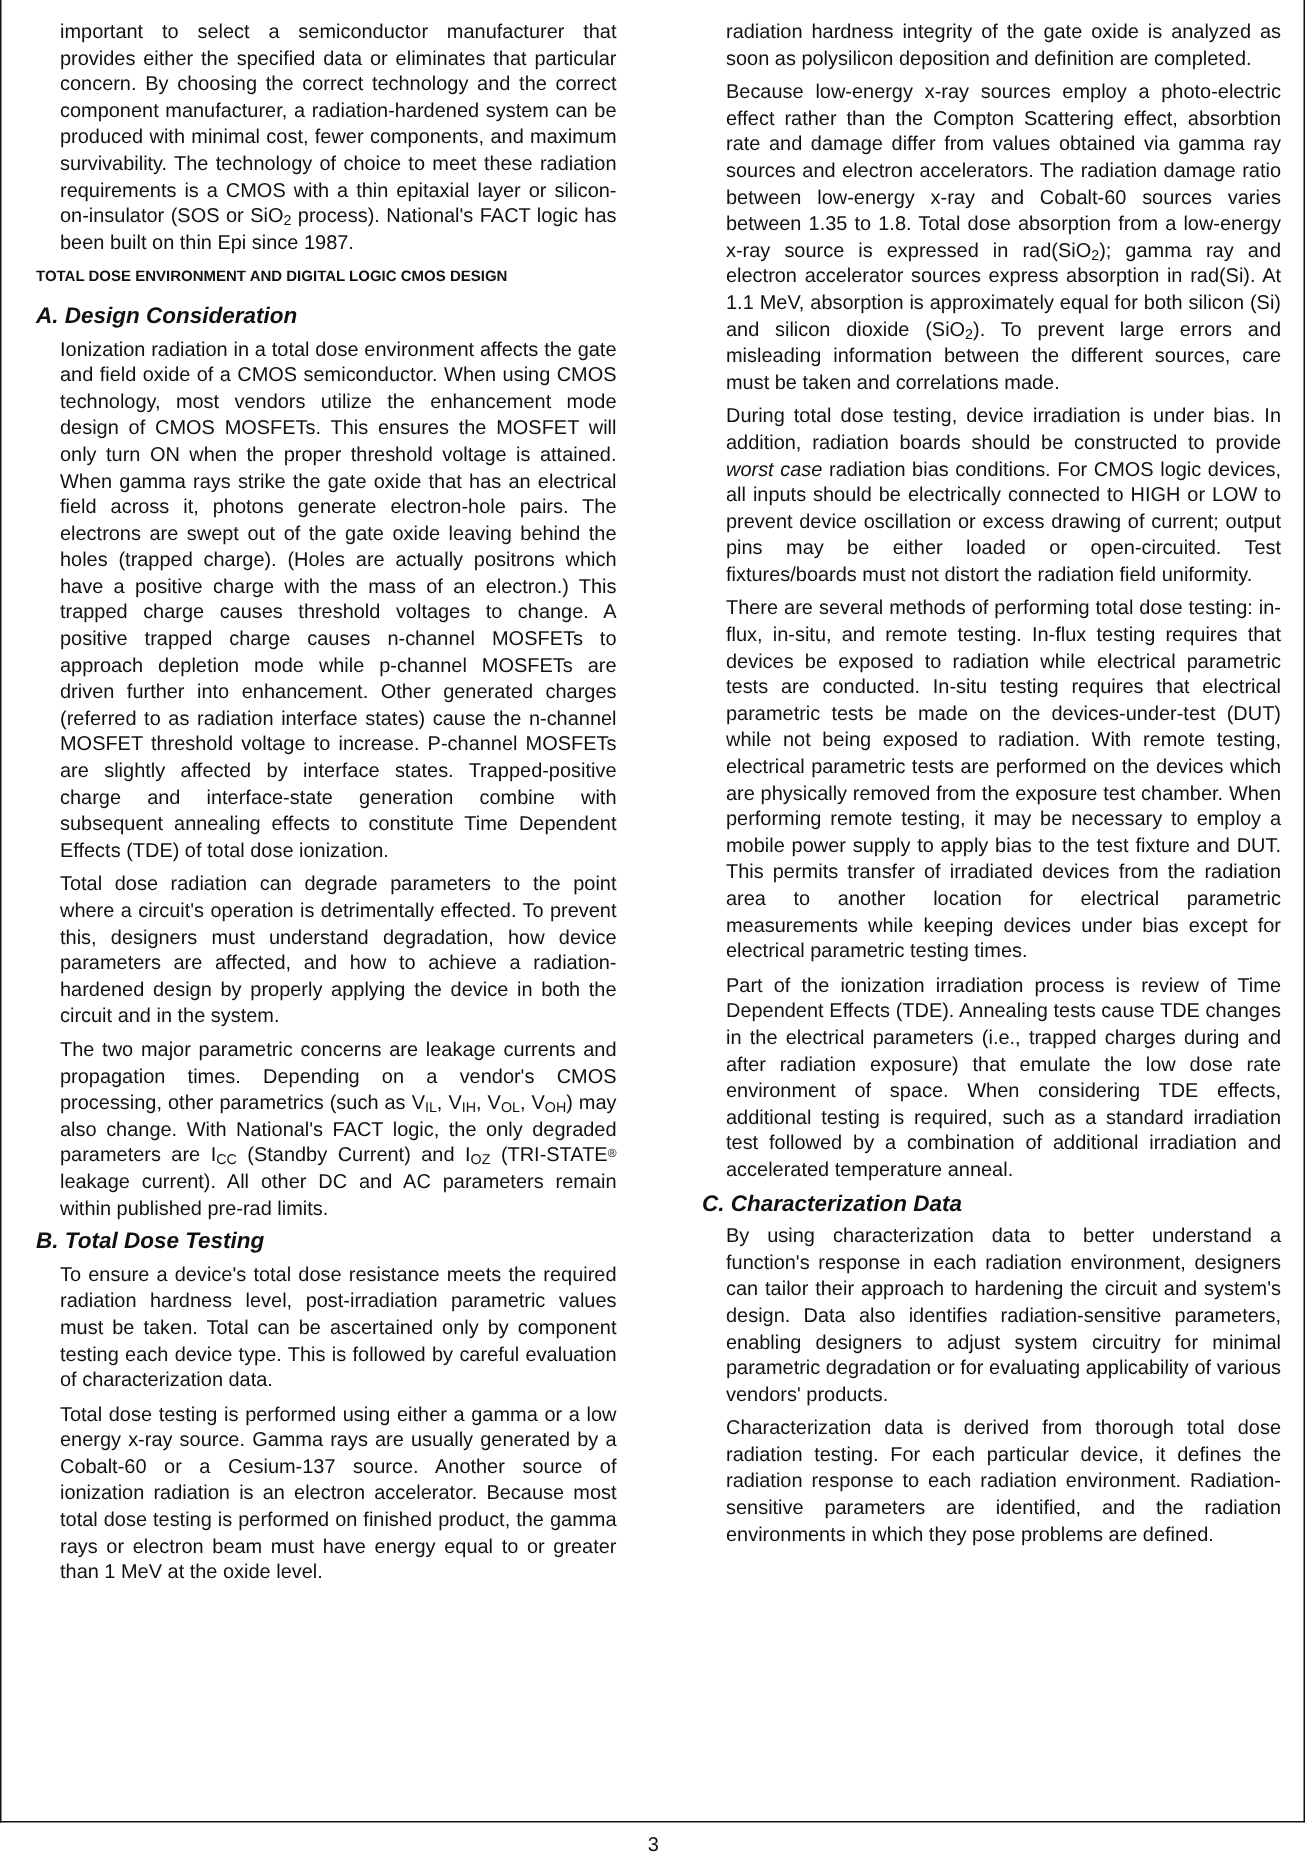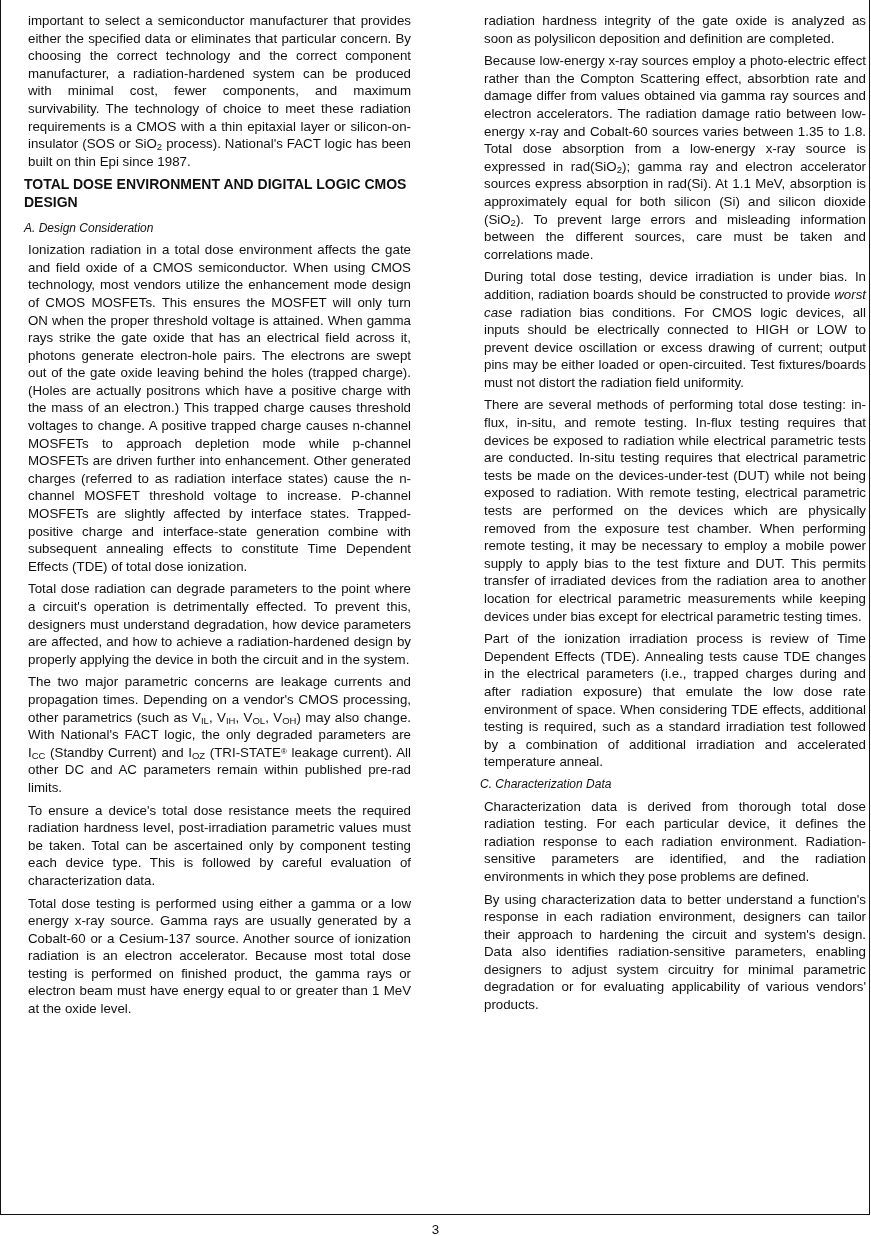--- a/index.html
+++ b/index.html
@@ -2,49 +2,50 @@
 <html><head>
 <meta charset="utf-8">
 <style>
   html, body { margin: 0; padding: 0; background: #ffffff; }
   body { width: 871px; height: 1236px; position: relative; overflow: hidden;
          font-family: "Liberation Sans", sans-serif; color: #111; }
   .frame { position: absolute; left: 0; top: -2px; width: 868px; height: 1216px;
            border-left: 1.5px solid #111; border-right: 1.5px solid #111; border-bottom: 1.5px solid #111; }
   .col { position: absolute; top: 12px; font-size: 13.3px; line-height: 17.6px; }
   .col-left { left: 24px; width: 387px; }
-  .col-right { left: 480px; width: 386px; }
-  p { margin: 0 0 5px 4px; text-align: justify; hyphens: manual; }
-  .h-major { font-weight: bold; font-size: 14px; line-height: 17.6px; margin: 6px 0 8px 0; }
-  .h-minor { font-weight: normal; font-style: italic; font-size: 12px; line-height: 17.6px; margin: 4px 0 4px 0; }
+  .col-right { left: 468px; width: 386px; }
+  p { margin: 0 0 5px 16px; text-align: justify; hyphens: manual; }
+  .h-major { font-weight: bold; font-size: 10px; line-height: 17.6px; margin: 6px 0 8px 0; }
+  .h-minor { font-weight: bold; font-style: italic; font-size: 15px; line-height: 17.6px; margin: 4px 0 4px 0; }
   sub { font-size: 9.5px; vertical-align: -2px; line-height: 0; }
   sup { font-size: 8px; vertical-align: 3px; line-height: 0; }
   em { font-style: italic; }
   .page-number { position: absolute; top: 1222px; left: 0; width: 871px; text-align: center; font-size: 13.3px; }
 </style>
 </head>
 <body>
 
 <div class="frame"></div>
 
 <div class="col col-left">
   <p><span>important to select a semiconductor manufacturer that provides either the specified data or eliminates that particular concern. By choosing the correct technology and the correct component manufacturer, a radiation-hardened system can be produced with minimal cost, fewer components, and maximum survivability. The technology of choice to meet these radiation requirements is a CMOS with a thin epitaxial layer or silicon-on-insulator (SOS or </span><span>SiO</span><sub>2</sub><span> process). National's FACT logic has been built on thin Epi since 1987.</span></p>
   <div class="h-major">TOTAL DOSE ENVIRONMENT AND DIGITAL LOGIC CMOS DESIGN</div>
   <div class="h-minor">A. Design Consideration</div>
   <p>Ionization radiation in a total dose environment affects the gate and field oxide of a CMOS semiconductor. When using CMOS technology, most vendors utilize the enhancement mode design of CMOS MOSFETs. This ensures the MOSFET will only turn ON when the proper threshold voltage is attained. When gamma rays strike the gate oxide that has an electrical field across it, photons generate electron-hole pairs. The electrons are swept out of the gate oxide leaving behind the holes (trapped charge). (Holes are actually positrons which have a positive charge with the mass of an electron.) This trapped charge causes threshold voltages to change. A positive trapped charge causes n-channel MOSFETs to approach depletion mode while p-channel MOSFETs are driven further into enhancement. Other generated charges (referred to as radiation interface states) cause the n-channel MOSFET threshold voltage to increase. P-channel MOSFETs are slightly affected by interface states. Trapped-positive charge and interface-state generation combine with subsequent annealing effects to constitute Time Dependent Effects (TDE) of total dose ionization.</p>
   <p>Total dose radiation can degrade parameters to the point where a circuit's operation is detrimentally effected. To prevent this, designers must understand degradation, how device parameters are affected, and how to achieve a radiation-hardened design by properly applying the device in both the circuit and in the system.</p>
   <p><span>The two major parametric concerns are leakage currents and propagation times. Depending on a vendor's CMOS processing, other parametrics (such as </span><span>V</span><sub>IL</sub><span>, </span><span>V</span><sub>IH</sub><span>, </span><span>V</span><sub>OL</sub><span>, </span><span>V</span><sub>OH</sub><span>) may also change. With National's FACT logic, the only degraded parameters are </span><span>I</span><sub>CC</sub><span> (Standby Current) and </span><span>I</span><sub>OZ</sub><span> (TRI-STATE</span><sup>®</sup><span> leakage current). All other DC and AC parameters remain within published pre-rad limits.</span></p>
+  <div class="h-minor">B. Total Dose Testing</div>
   <p>To ensure a device's total dose resistance meets the required radiation hardness level, post-irradiation parametric values must be taken. Total can be ascertained only by component testing each device type. This is followed by careful evaluation of characterization data.</p>
   <p>Total dose testing is performed using either a gamma or a low energy x-ray source. Gamma rays are usually generated by a Cobalt-60 or a Cesium-137 source. Another source of ionization radiation is an electron accelerator. Because most total dose testing is performed on finished product, the gamma rays or electron beam must have energy equal to or greater than 1 MeV at the oxide level.</p>
 </div>
 
 <div class="col col-right">
   <p>radiation hardness integrity of the gate oxide is analyzed as soon as polysilicon deposition and definition are completed.</p>
   <p><span>Because low-energy x-ray sources employ a photo-electric effect rather than the Compton Scattering effect, absorbtion rate and damage differ from values obtained via gamma ray sources and electron accelerators. The radiation damage ratio between low-energy x-ray and Cobalt-60 sources varies between 1.35 to 1.8. Total dose absorption from a low-energy x-ray source is expressed in rad(</span><span>SiO</span><sub>2</sub><span>); gamma ray and electron accelerator sources express absorption in rad(Si). At 1.1 MeV, absorption is approximately equal for both silicon (Si) and silicon dioxide (</span><span>SiO</span><sub>2</sub><span>). To prevent large errors and misleading information between the different sources, care must be taken and correlations made.</span></p>
   <p><span>During total dose testing, device irradiation is under bias. In addition, radiation boards should be constructed to provide </span><em>worst case</em><span> radiation bias conditions. For CMOS logic devices, all inputs should be electrically connected to HIGH or LOW to prevent device oscillation or excess drawing of current; output pins may be either loaded or open-circuited. Test fixtures/boards must not distort the radiation field uniformity.</span></p>
   <p>There are several methods of performing total dose testing: in-flux, in-situ, and remote testing. In-flux testing requires that devices be exposed to radiation while electrical parametric tests are conducted. In-situ testing requires that electrical parametric tests be made on the devices-under-test (DUT) while not being exposed to radiation. With remote testing, electrical parametric tests are performed on the devices which are physically removed from the exposure test chamber. When performing remote testing, it may be necessary to employ a mobile power supply to apply bias to the test fixture and DUT. This permits transfer of irradiated devices from the radiation area to another location for electrical parametric measurements while keeping devices under bias except for electrical parametric testing times.</p>
   <p>Part of the ionization irradiation process is review of Time Dependent Effects (TDE). Annealing tests cause TDE changes in the electrical parameters (i.e., trapped charges during and after radiation exposure) that emulate the low dose rate environment of space. When considering TDE effects, additional testing is required, such as a standard irradiation test followed by a combination of additional irradiation and accelerated temperature anneal.</p>
   <div class="h-minor">C. Characterization Data</div>
+  <p>By using characterization data to better understand a function's response in each radiation environment, designers can tailor their approach to hardening the circuit and system's design. Data also identifies radiation-sensitive parameters, enabling designers to adjust system circuitry for minimal parametric degradation or for evaluating applicability of various vendors' products.</p>
   <p>Characterization data is derived from thorough total dose radiation testing. For each particular device, it defines the radiation response to each radiation environment. Radiation-sensitive parameters are identified, and the radiation environments in which they pose problems are defined.</p>
-  <p>By using characterization data to better understand a function's response in each radiation environment, designers can tailor their approach to hardening the circuit and system's design. Data also identifies radiation-sensitive parameters, enabling designers to adjust system circuitry for minimal parametric degradation or for evaluating applicability of various vendors' products.</p>
 </div>
 
 <div class="page-number">3</div>
 
 </body></html>

